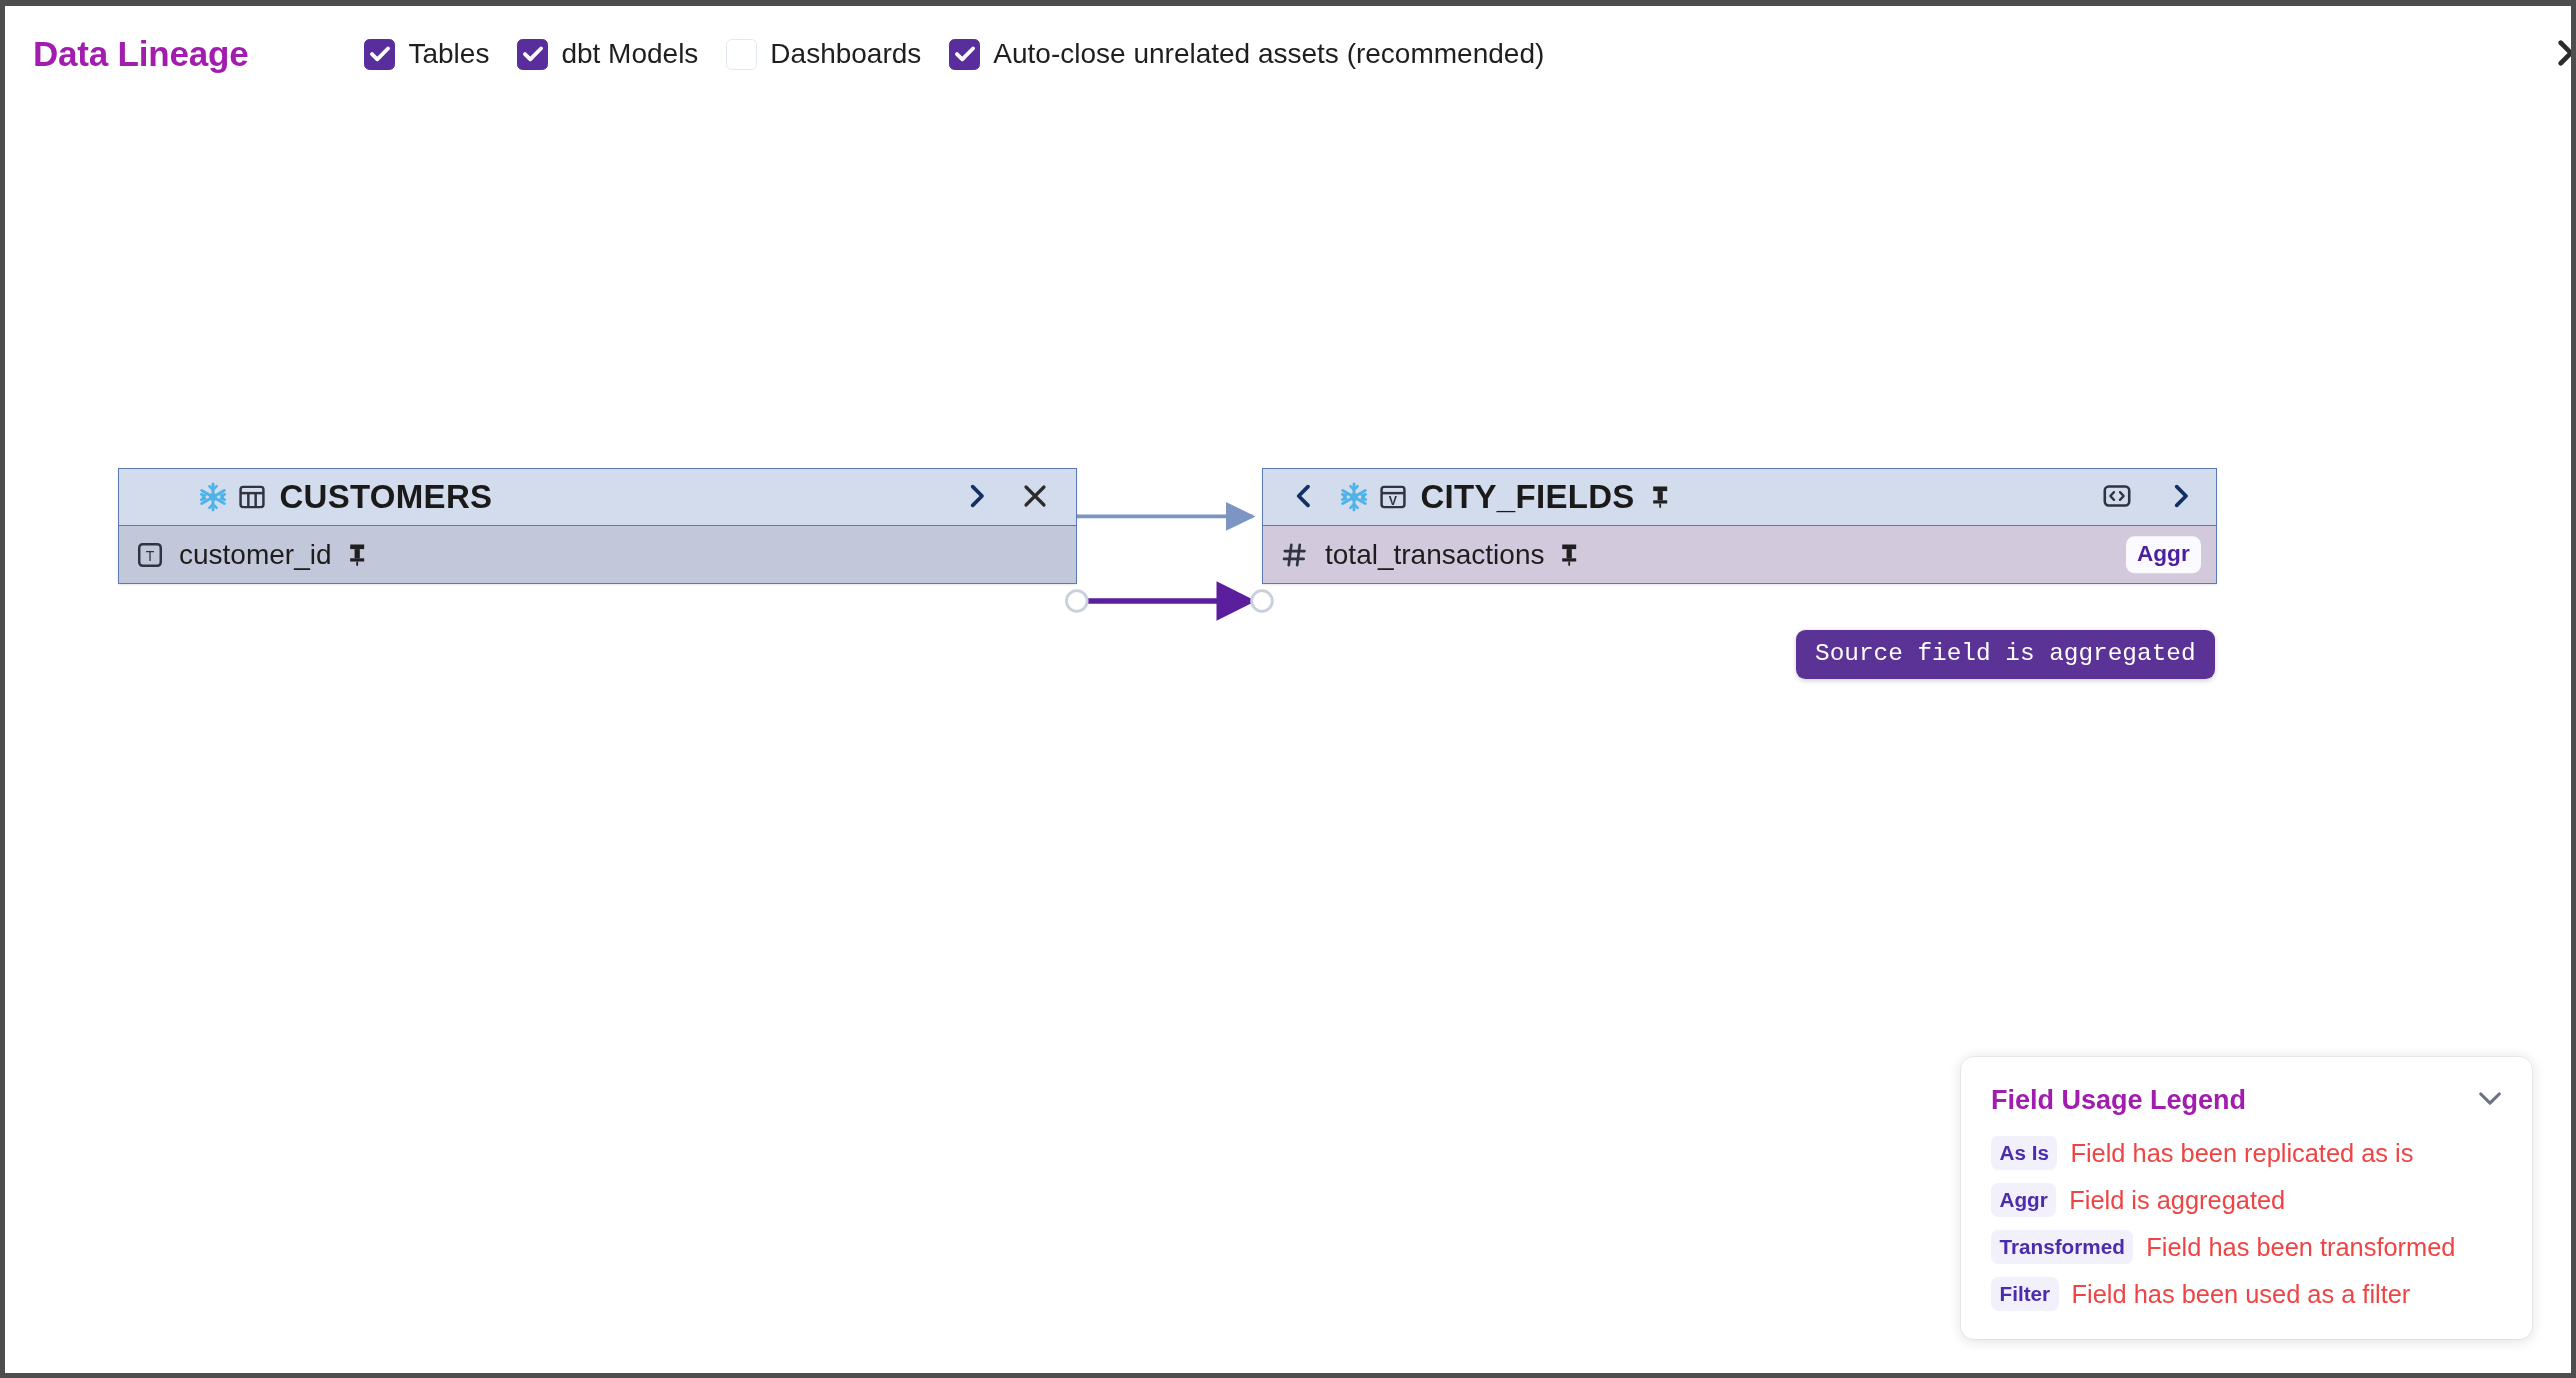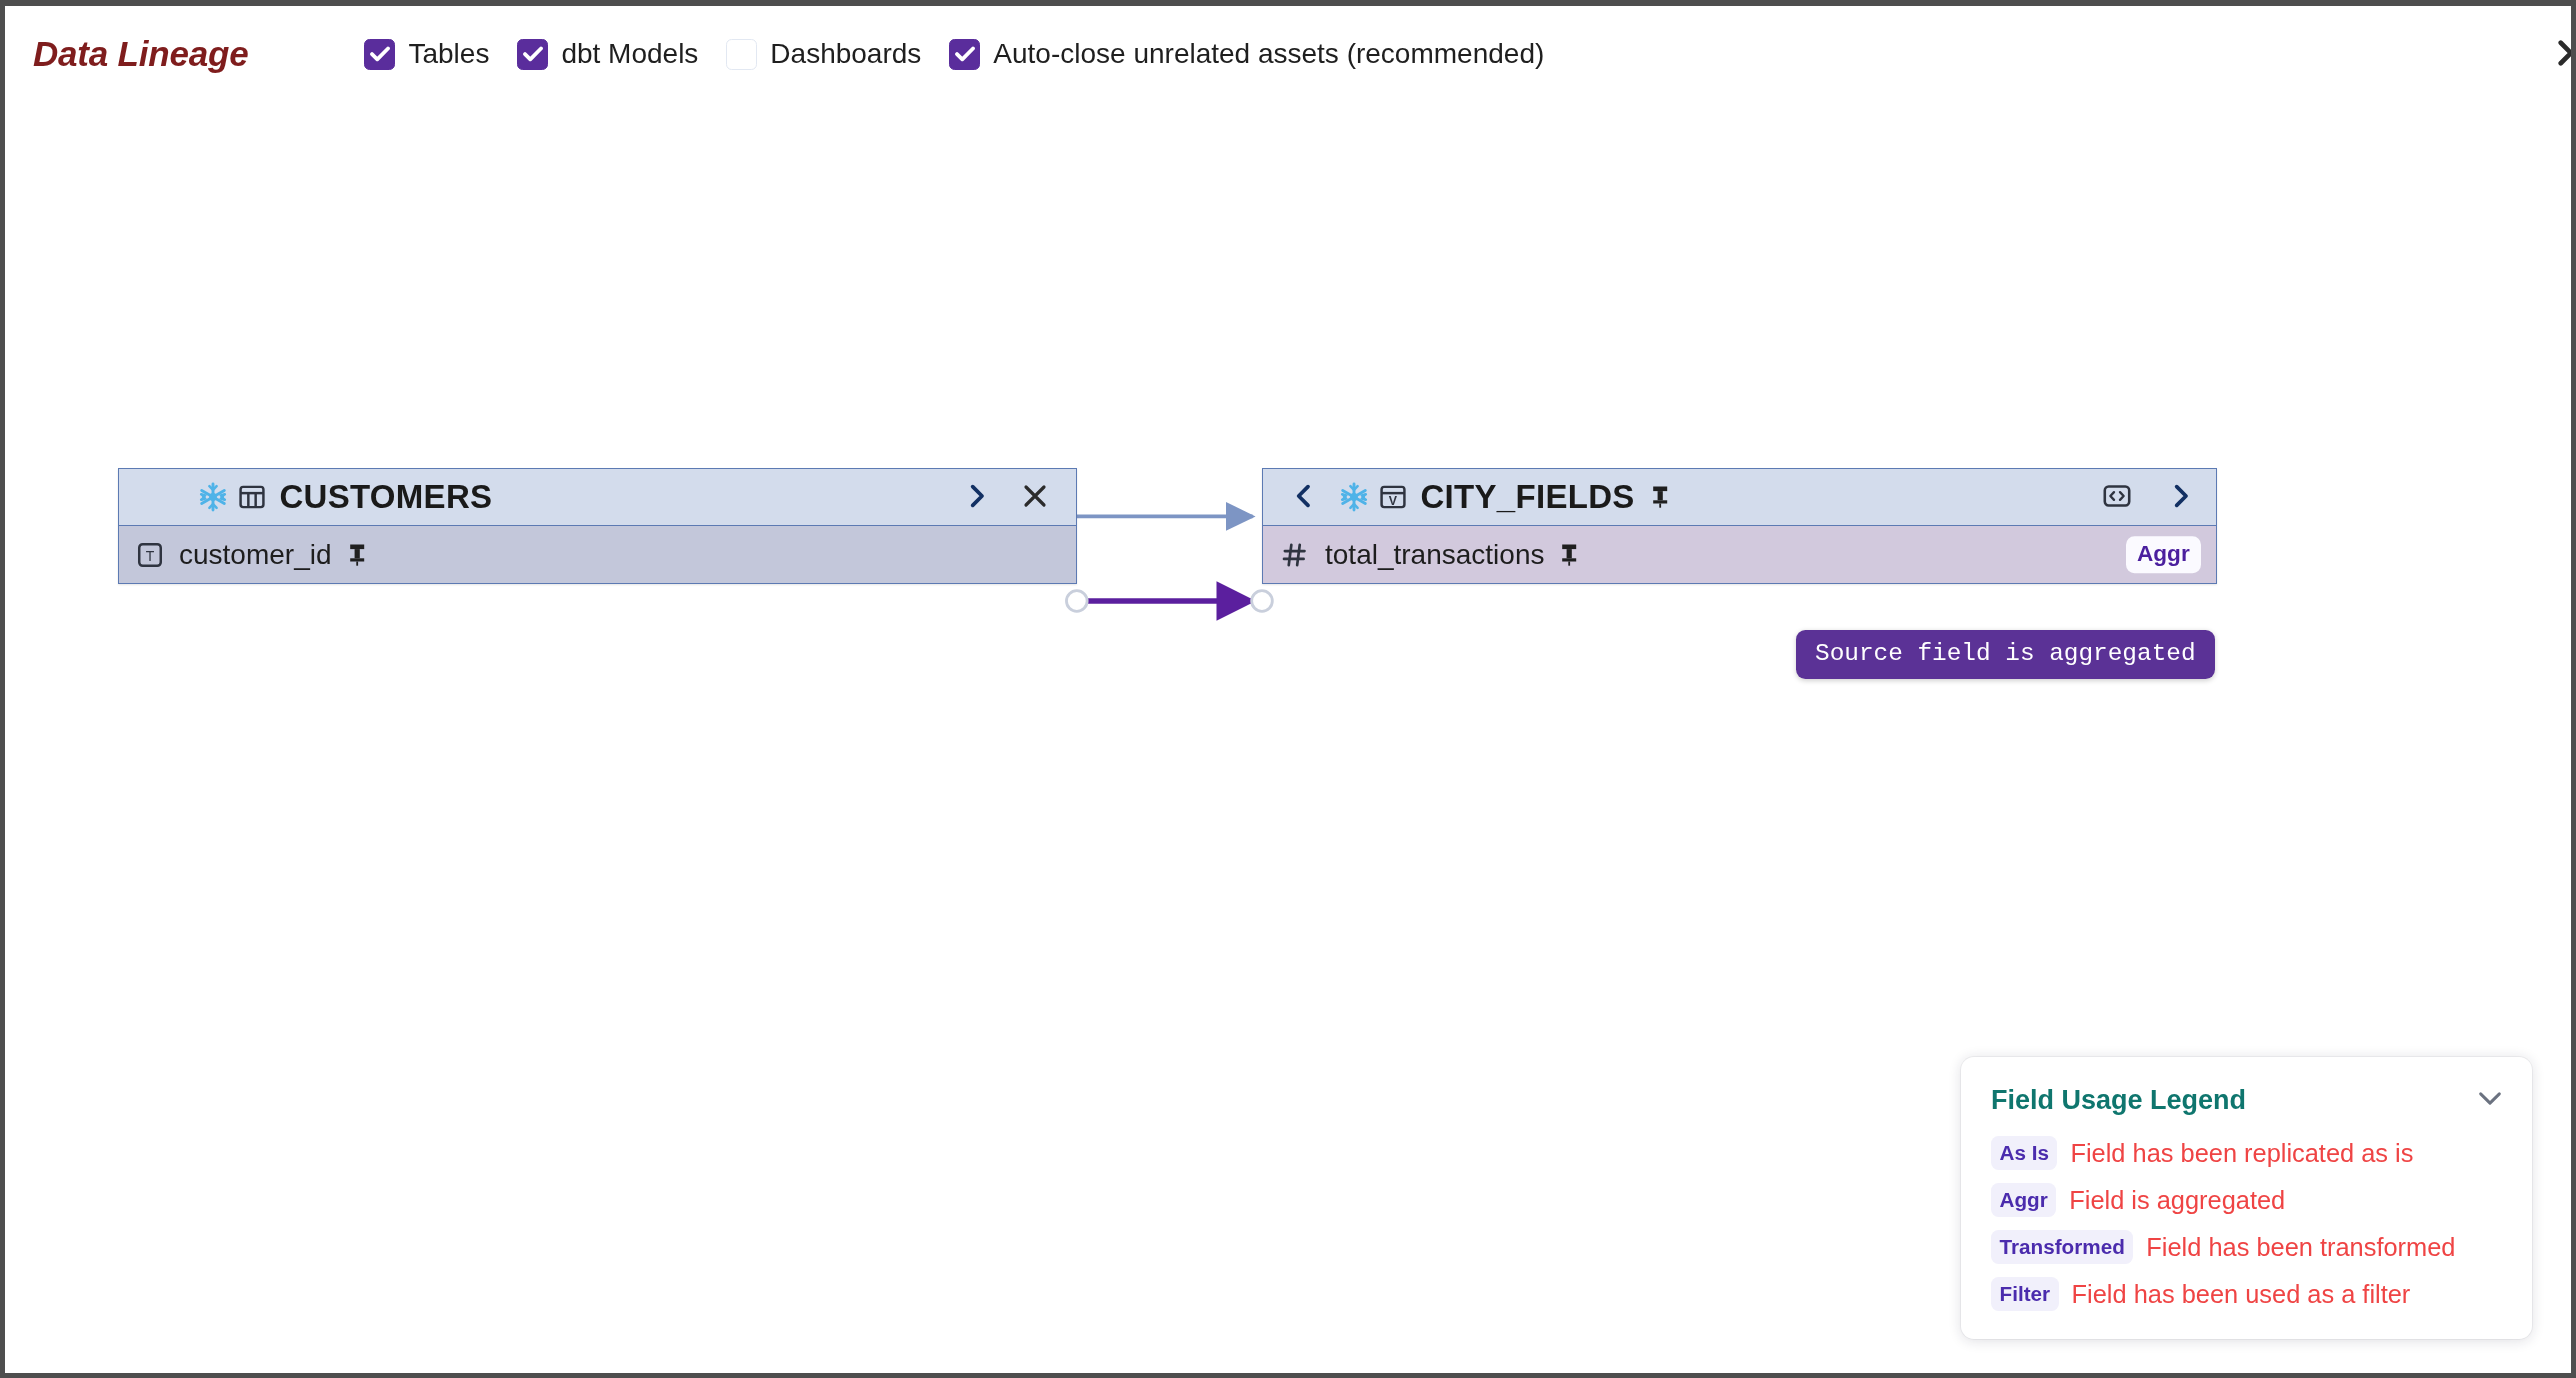--- a/index.html
+++ b/index.html
@@ -31,24 +31,23 @@
     display: flex;
     align-items: center;
     padding-left: 28px;
     background: #ffffff;
     z-index: 40;
   }
 
   .page-title {
     font-size: 35px;
     font-weight: bold;
-    color: #7f1d1d;
+    color: #a21caf;
     letter-spacing: -0.2px;
     white-space: nowrap;
-    font-style: italic;
   }
 
   .filters {
     display: flex;
     align-items: center;
     margin-left: 116px;
     gap: 0;
   }
 
   .filter-item {
@@ -214,21 +213,21 @@
   .legend-head {
     display: flex;
     align-items: center;
     justify-content: space-between;
     margin-bottom: 20.7px;
   }
 
   .legend-title {
     font-size: 27px;
     font-weight: bold;
-    color: #0f766e;
+    color: #a21caf;
     white-space: nowrap;
   }
 
   .legend-row {
     display: flex;
     align-items: center;
     margin-bottom: 13px;
   }
   .legend-row:last-child { margin-bottom: 0; }
 

